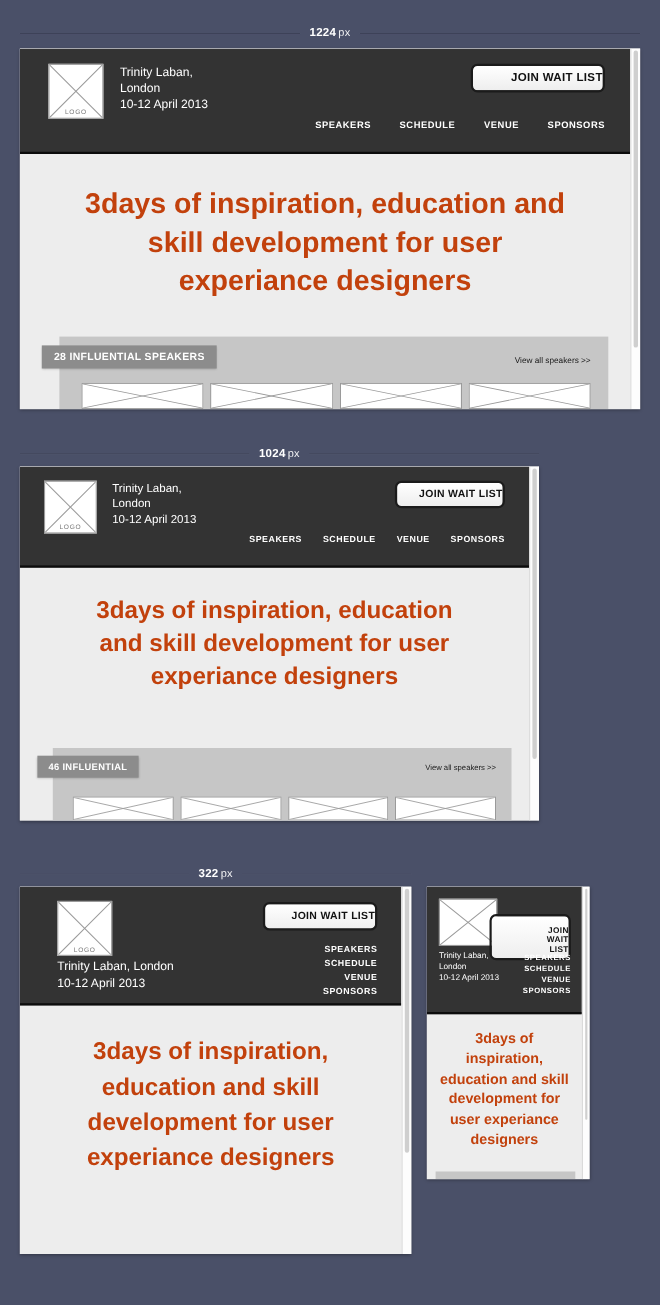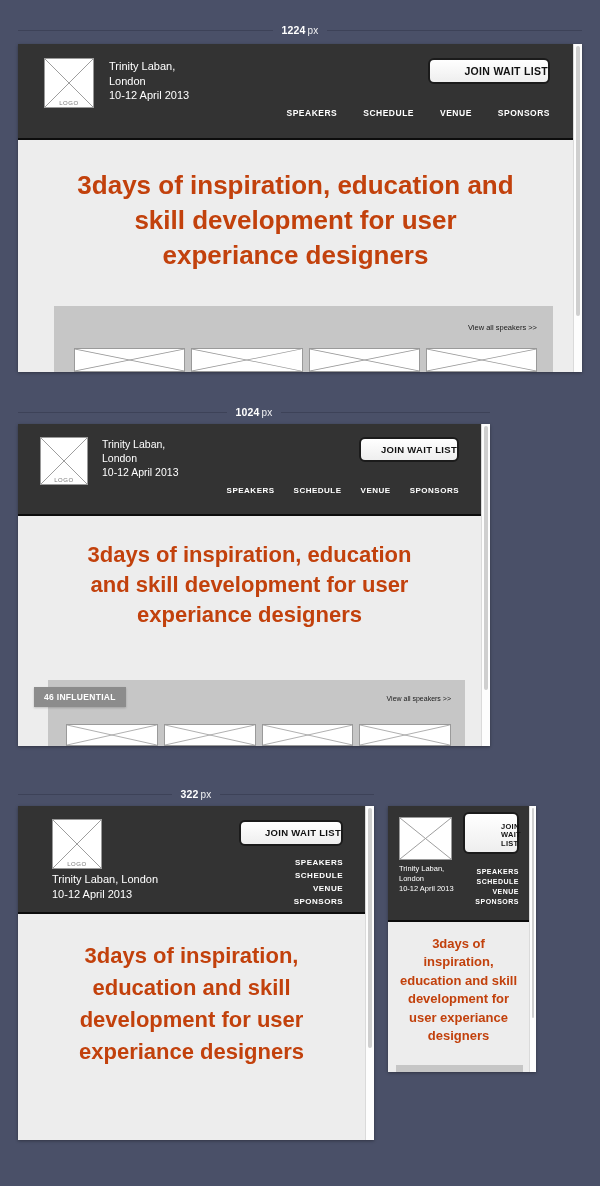--- a/index.html
+++ b/index.html
@@ -251,22 +251,22 @@
     position: absolute;
     left: 388px; top: 806px;
     width: 148px; height: 266px;
   }
   #panel-320 .panel-inner { right: 7px; }
   #panel-320 .scrollbar { width: 7px; }
   #panel-320 .site-header { height: 116px; }
   #panel-320 .logo-box { position: absolute; left: 11px; top: 11px; width: 53px; height: 43px; }
   #panel-320 .addr { position: absolute; left: 11px; top: 58px; font-size: 7.5px; }
   #panel-320 .wait-btn {
-    position: absolute; right: 10px; top: 6px;
-    width: 56px; height: 42px; font-size: 7.5px;
+    position: absolute; right: 10px; top: 25px;
+    width: 74px; height: 42px; font-size: 7.5px;
     padding-top: 5px;
     padding-left: 36px;
   }
   #panel-320 .nav {
     position: absolute; right: 10px; top: 62px;
     flex-direction: column; align-items: flex-end;
     gap: 3px; font-size: 7px;
   }
   #panel-320 .hero-title {
     font-size: 13px; line-height: 1.42;
@@ -310,20 +310,21 @@
         <span class="nav-item">SPEAKERS</span>
         <span class="nav-item">SCHEDULE</span>
         <span class="nav-item">VENUE</span>
         <span class="nav-item">SPONSORS</span>
       </nav>
     </div>
 
     <h1 class="hero-title">3days of inspiration, education and skill development for user experiance designers</h1>
 
     <div class="speakers">
+      <span class="badge">28 INFLUENTIAL SPEAKERS</span>
       <span class="viewall">View all speakers  &gt;&gt;</span>
       <div class="cards">
         <div class="card">
             <svg viewBox="0 0 100 30" preserveAspectRatio="none">
               <line x1="0" y1="0" x2="100" y2="30" stroke="#9a9a9a" stroke-width="1"></line>
               <line x1="100" y1="0" x2="0" y2="30" stroke="#9a9a9a" stroke-width="1"></line>
             </svg>
           </div>
         <div class="card">
             <svg viewBox="0 0 100 30" preserveAspectRatio="none">

